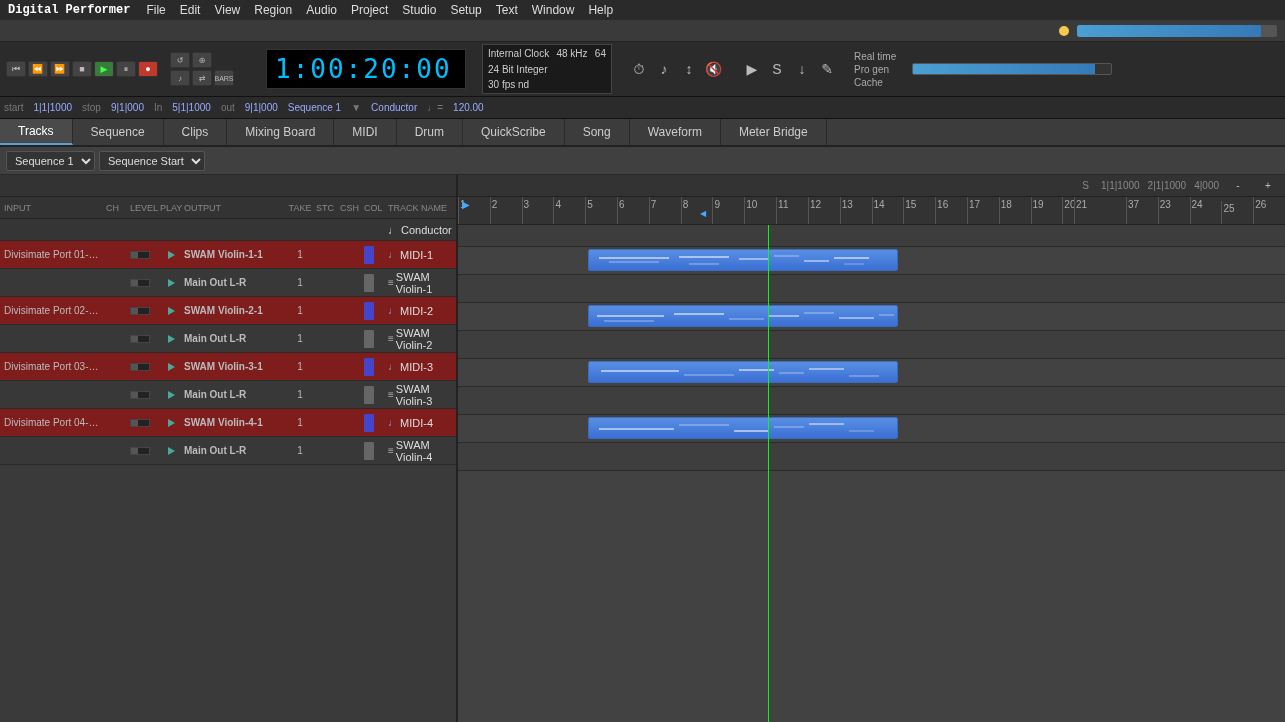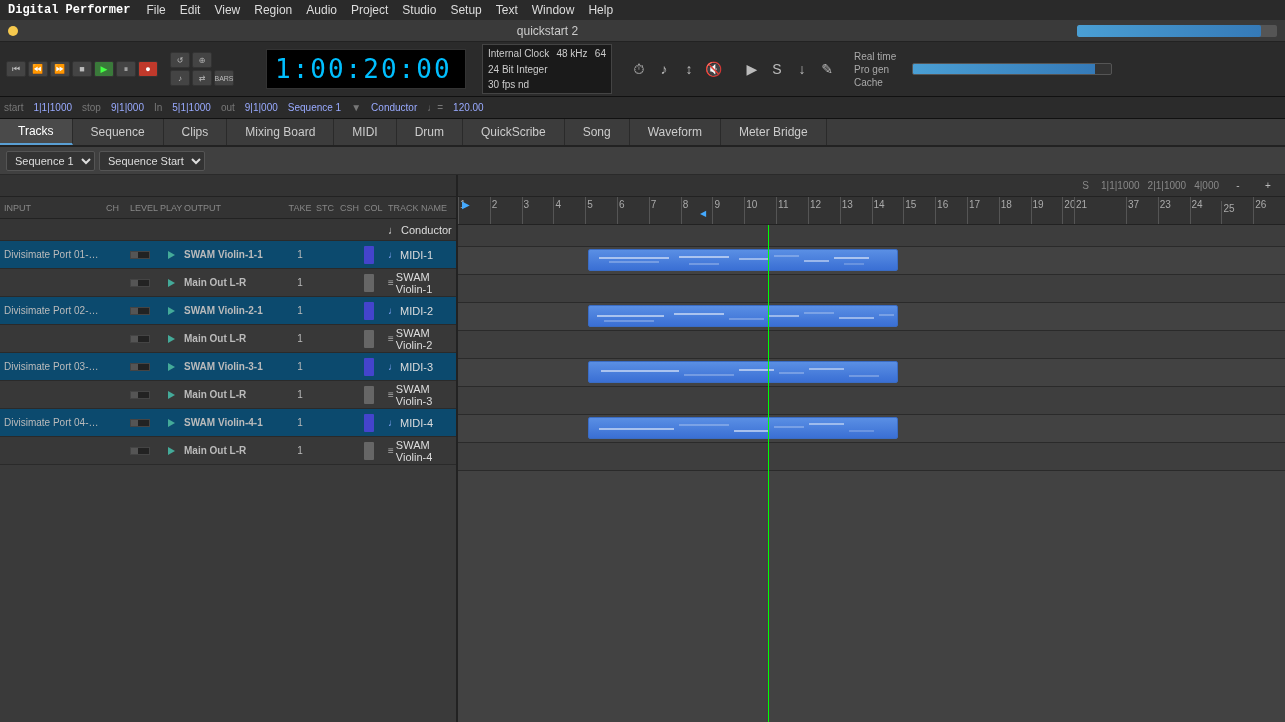--- a/index.html
+++ b/index.html
@@ -50,21 +50,21 @@
     .col-ch { width: 22px; }
     .col-level { width: 28px; }
     .col-play { width: 22px; }
     .col-output { width: 100px; }
     .col-take { width: 28px; text-align: center; }
     .col-stc { width: 22px; }
     .col-csh { width: 22px; }
     .col-col { width: 22px; }
     .col-name { flex: 1; }
 
-    .track-row { display: flex; align-items: center; height: 28px; border-bottom: 1px solid #2a2a2a; padding: 0 4px; background: #0c4a6e; gap: 2px; }
+    .track-row { display: flex; align-items: center; height: 28px; border-bottom: 1px solid #2a2a2a; padding: 0 4px; background: #7f1d1d; gap: 2px; }
     .track-row.conductor { background: #353535; height: 22px; }
     .track-row.subrow { background: #383838; }
 
     .track-input { font-size: 10px; color: #bbb; width: 100px; white-space: nowrap; overflow: hidden; text-overflow: ellipsis; }
     .track-ch { width: 22px; font-size: 10px; color: #999; text-align: center; }
     .track-level { width: 28px; }
     .track-play { width: 22px; display: flex; align-items: center; justify-content: center; }
     .track-output { font-size: 10px; color: #bbb; width: 100px; white-space: nowrap; overflow: hidden; font-weight: bold; }
     .track-take { width: 28px; font-size: 10px; color: #bbb; text-align: center; }
     .track-stc { width: 22px; }
@@ -119,21 +119,20 @@
   <span class="menu-item">Project</span>
   <span class="menu-item">Studio</span>
   <span class="menu-item">Setup</span>
   <span class="menu-item">Text</span>
   <span class="menu-item">Window</span>
   <span class="menu-item">Help</span>
 </div>
 
 <div id="titlebar" style="background:#3a3a3a; height:22px; display:flex; align-items:center; padding:0 8px; border-bottom:1px solid #222; justify-content:flex-end; gap:8px;">
   <span style="width:10px; height:10px; border-radius:50%; background:#f6c94e; display:inline-block;"></span>
-  <span style="font-size:12px; color:#ccc; flex:1; text-align:center;">quickstart 2</span>
   <div class="progress-container">
     <div class="progress-fill" style="width:92%;"></div>
   </div>
 </div>
 
 <div id="transport">
 
   <div class="transport-controls">
     <button class="transport-btn">⏮</button>
     <button class="transport-btn">⏪</button>

